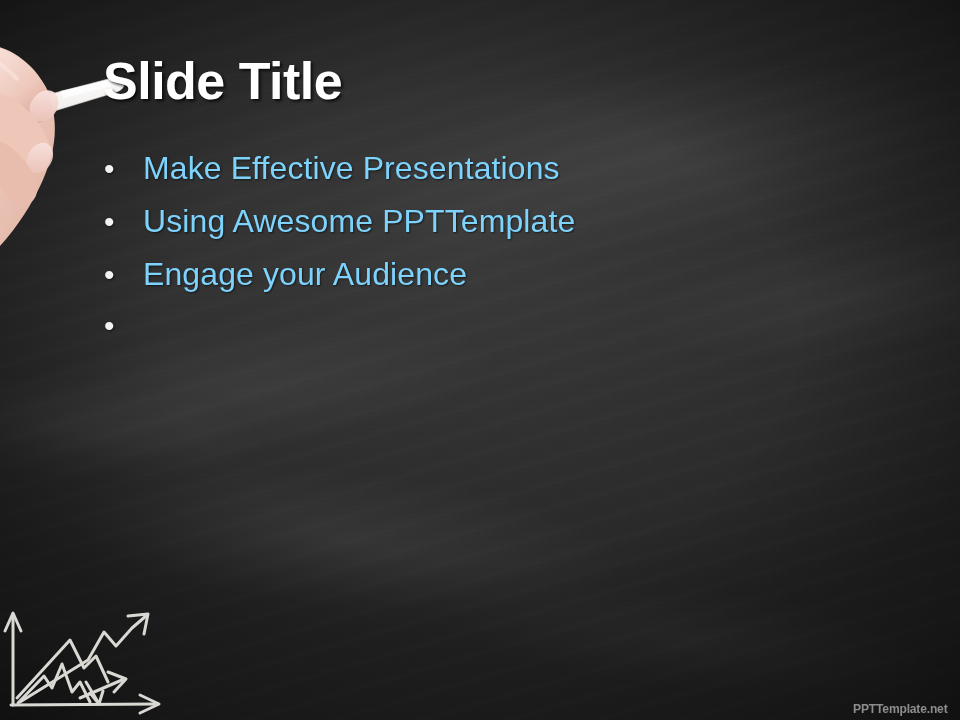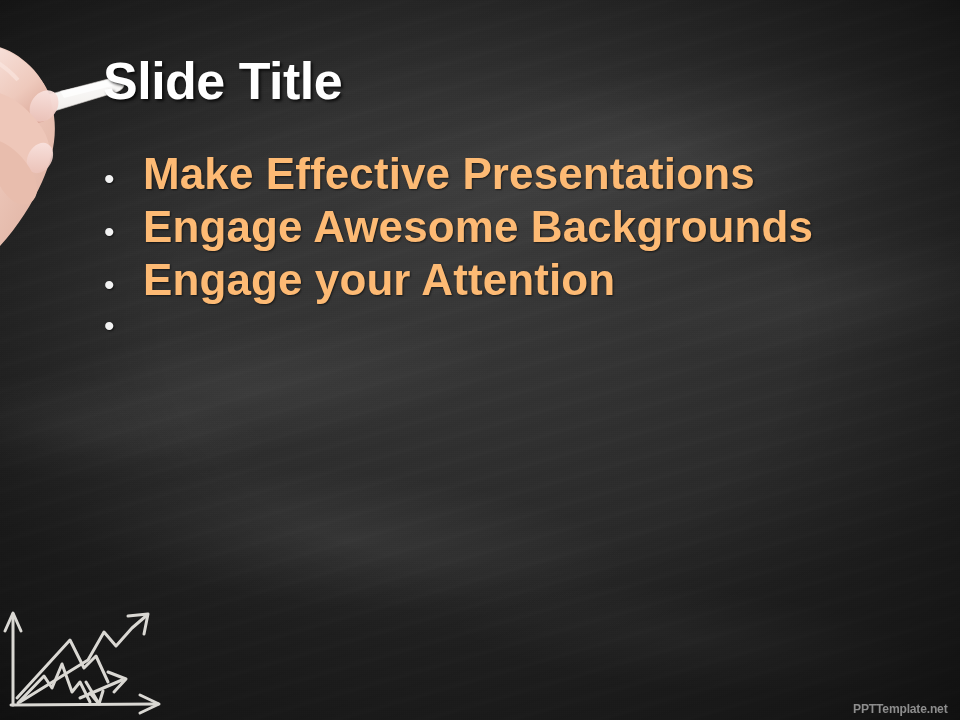--- a/index.html
+++ b/index.html
@@ -98,23 +98,23 @@
   }
   .bullet-dot {
     width: 39px;
     flex: 0 0 39px;
     color: #f2f2f2;
     font-size: 30px;
     line-height: 1;
     text-shadow: 1px 1px 2px rgba(0,0,0,0.6);
   }
   .bullet-text {
-    font-size: 44px;
-    font-weight: 700;
-    color: #fdba74;
+    font-size: 32px;
+    font-weight: 400;
+    color: #7dd3fc;
     line-height: 1;
     letter-spacing: 0.1px;
     white-space: nowrap;
     text-shadow: 1px 1px 2px rgba(0,0,0,0.55);
   }
 
   
   .hand-wrap {
     position: absolute;
     left: 0;
@@ -222,25 +222,25 @@
 
   <div class="slide-title">Slide Title</div>
 
   <div class="bullet-list">
     <div class="bullet-row">
       <span class="bullet-dot">•</span>
       <span class="bullet-text">Make Effective Presentations</span>
     </div>
     <div class="bullet-row">
       <span class="bullet-dot">•</span>
-      <span class="bullet-text">Engage Awesome Backgrounds</span>
-    </div>
-    <div class="bullet-row">
-      <span class="bullet-dot">•</span>
-      <span class="bullet-text">Engage your Attention</span>
+      <span class="bullet-text">Using Awesome PPTTemplate</span>
+    </div>
+    <div class="bullet-row">
+      <span class="bullet-dot">•</span>
+      <span class="bullet-text">Engage your Audience</span>
     </div>
     <div class="bullet-row">
       <span class="bullet-dot">•</span>
     </div>
   </div>
 
   <div class="doodle">
     <svg width="180" height="122" viewBox="0 0 180 122">
       <g stroke="#e9e7e2" stroke-width="3" fill="none" stroke-linecap="round" stroke-linejoin="round" opacity="0.93">
 

